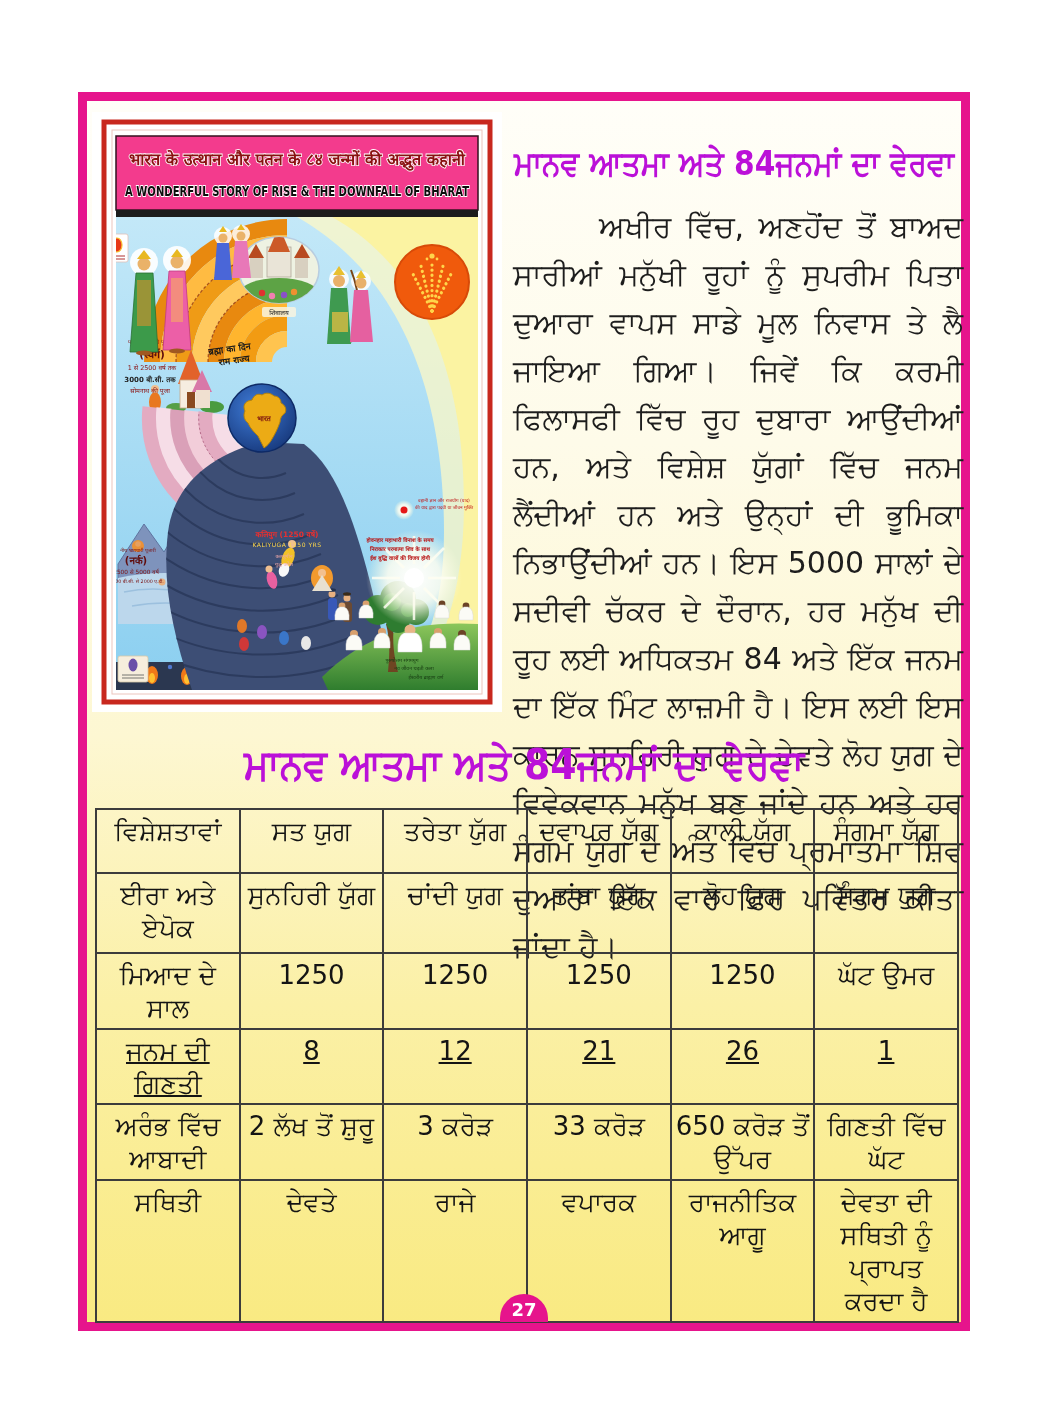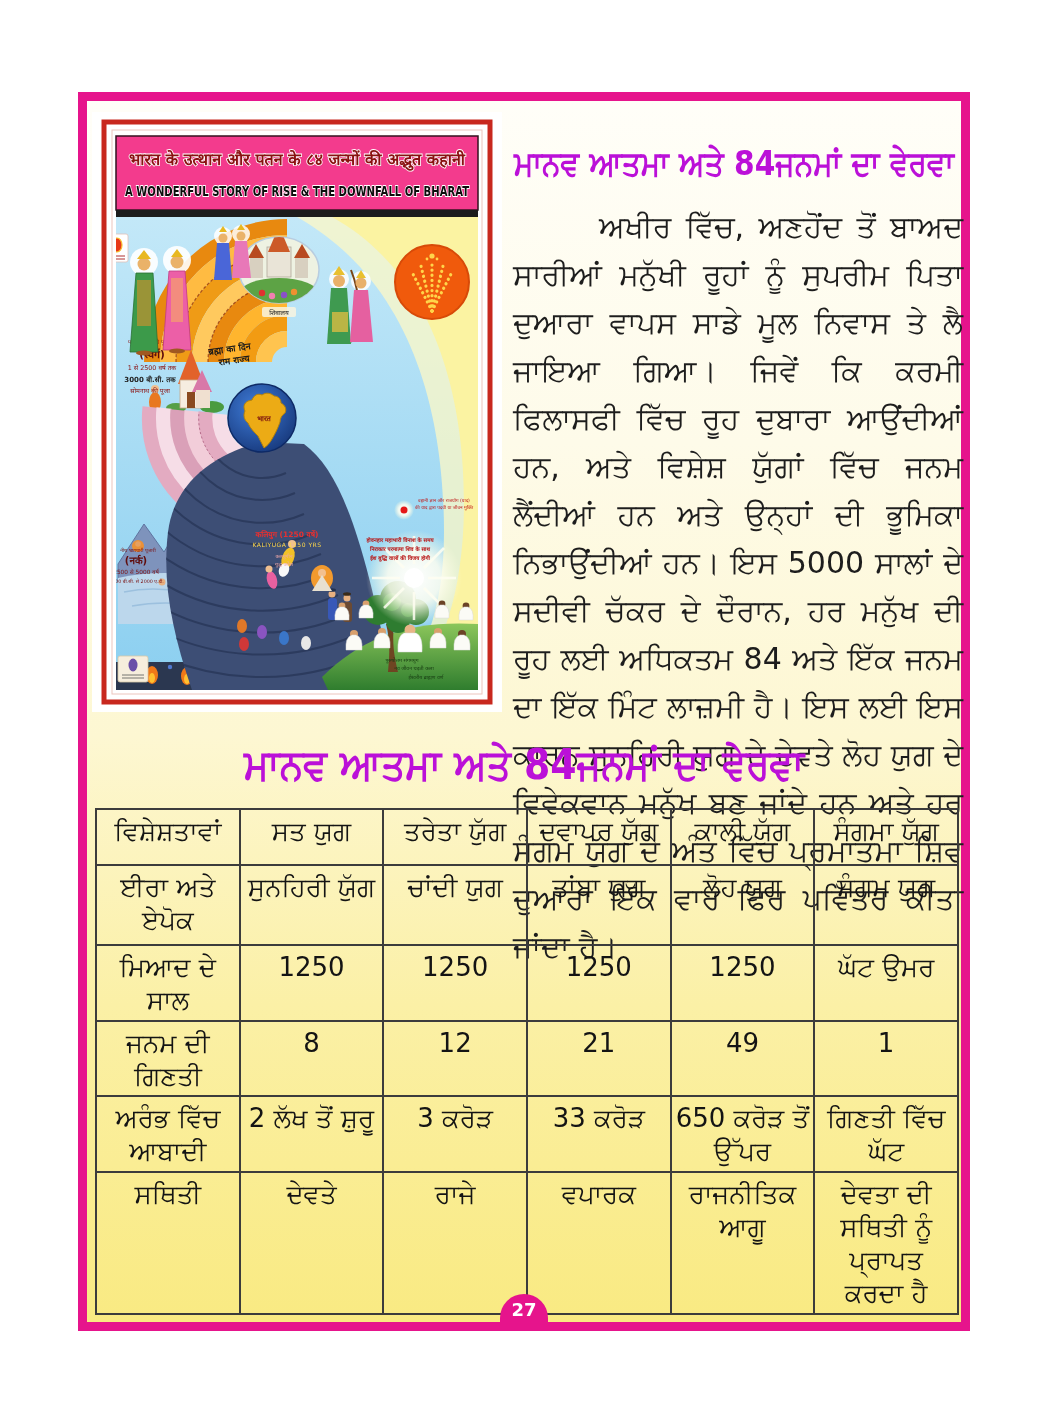--- a/index.html
+++ b/index.html
@@ -12,24 +12,24 @@
   .poster svg{display:block;width:410px;height:600px;}
   .article{position:absolute;left:418px;top:34px;width:458px;}
   .article-title-svg{display:block;}
   .para{margin:14px 0 0 8px;font-size:30px;line-height:48px;text-align:justify;text-indent:86px;
         color:#1d1d1d;}
   .section-title-svg{position:absolute;left:0;top:632px;}
   table.yuga{position:absolute;left:8px;top:707px;width:864px;border-collapse:collapse;
              table-layout:fixed;font-size:26px;color:#141414;background:transparent;}
   table.yuga th,table.yuga td{border:2px solid #3c3c3c;padding:5px 4px 2px 4px;text-align:center;
              vertical-align:top;font-weight:normal;line-height:1.28;overflow:hidden;}
-  thead tr{height:56px;}
+  thead tr{height:64px;}
   tbody tr:nth-child(1){height:80px;}
   tbody tr:nth-child(2){height:34px;}
-  tbody tr:nth-child(3){height:56px;}
+  tbody tr:nth-child(3){height:56px;text-decoration:underline;}
   tbody tr:nth-child(4){height:60px;}
   tbody tr:nth-child(5){height:88px;}
   tbody tr:nth-child(6){height:112px;font-family:Liberation Mono, monospace;}
   .page-num{position:absolute;left:50%;bottom:0;transform:translateX(-50%);width:48px;height:28px;
             background:#e6148c;border-radius:26px 26px 0 0;display:flex;align-items:flex-end;
             justify-content:center;color:#fff;font-size:18px;font-weight:bold;padding-bottom:2px;
             box-sizing:border-box;}
   text{font-family:"DejaVu Sans","Liberation Sans",sans-serif;}
 </style>
 </head>
@@ -426,21 +426,21 @@
             <td>1250</td>
             <td>1250</td>
             <td>1250</td>
             <td>ਘੱਟ ਉਮਰ</td>
           </tr>
           <tr>
             <td>ਜਨਮ ਦੀ ਗਿਣਤੀ</td>
             <td>8</td>
             <td>12</td>
             <td>21</td>
-            <td>49</td>
+            <td>26</td>
             <td>1</td>
           </tr>
           <tr>
             <td>ਅਰੰਭ ਵਿੱਚ ਆਬਾਦੀ</td>
             <td>2 ਲੱਖ ਤੋਂ ਸ਼ੁਰੂ</td>
             <td>3 ਕਰੋੜ</td>
             <td>33 ਕਰੋੜ</td>
             <td>650 ਕਰੋੜ ਤੋਂ ਉੱਪਰ</td>
             <td>ਗਿਣਤੀ ਵਿੱਚ ਘੱਟ</td>
           </tr>

